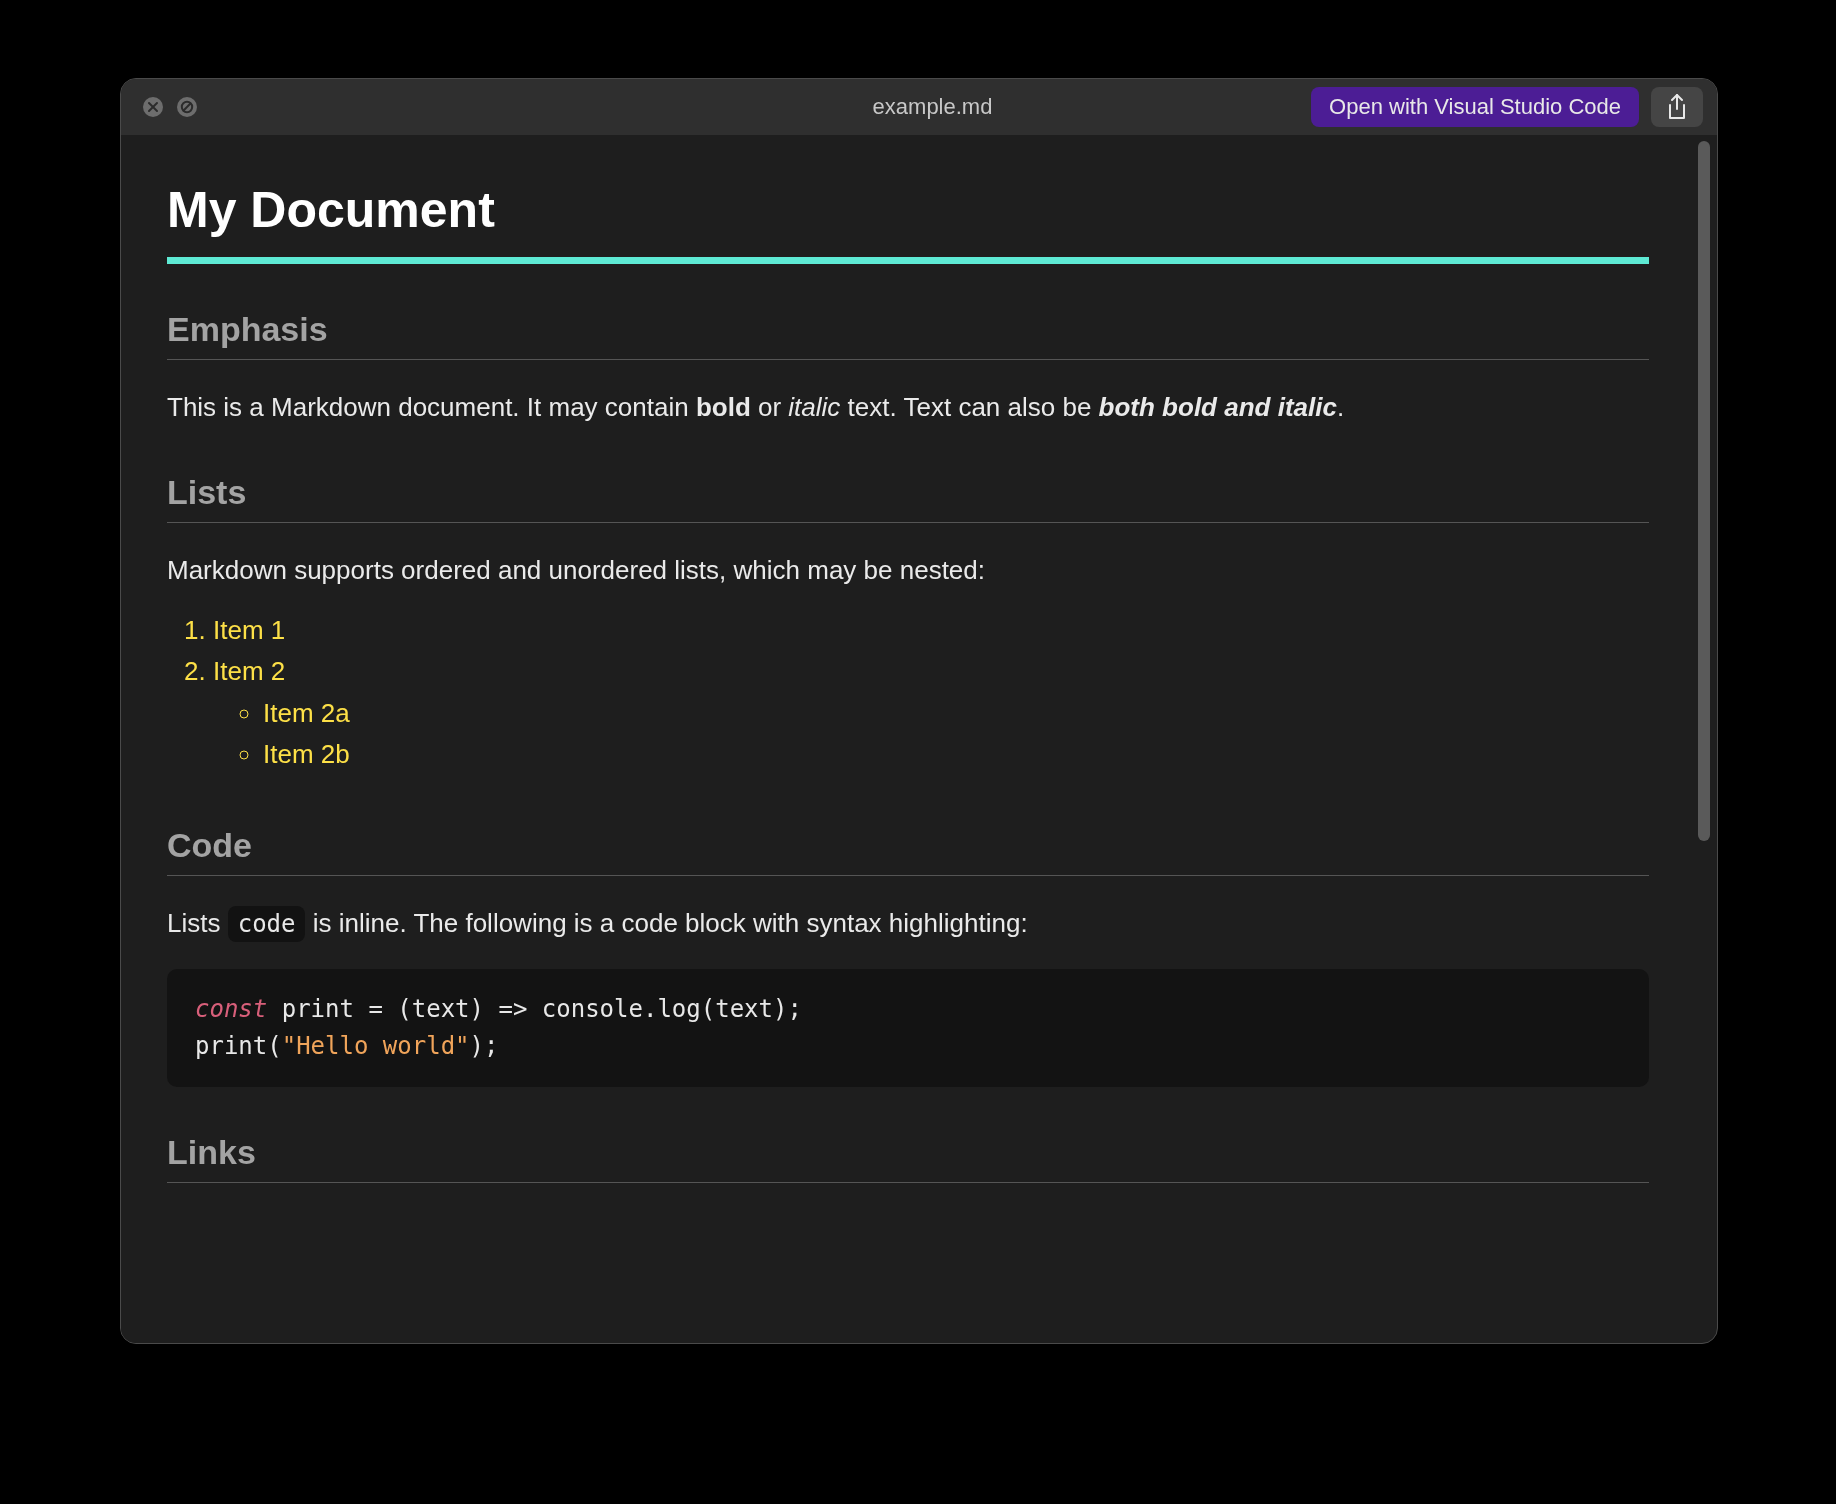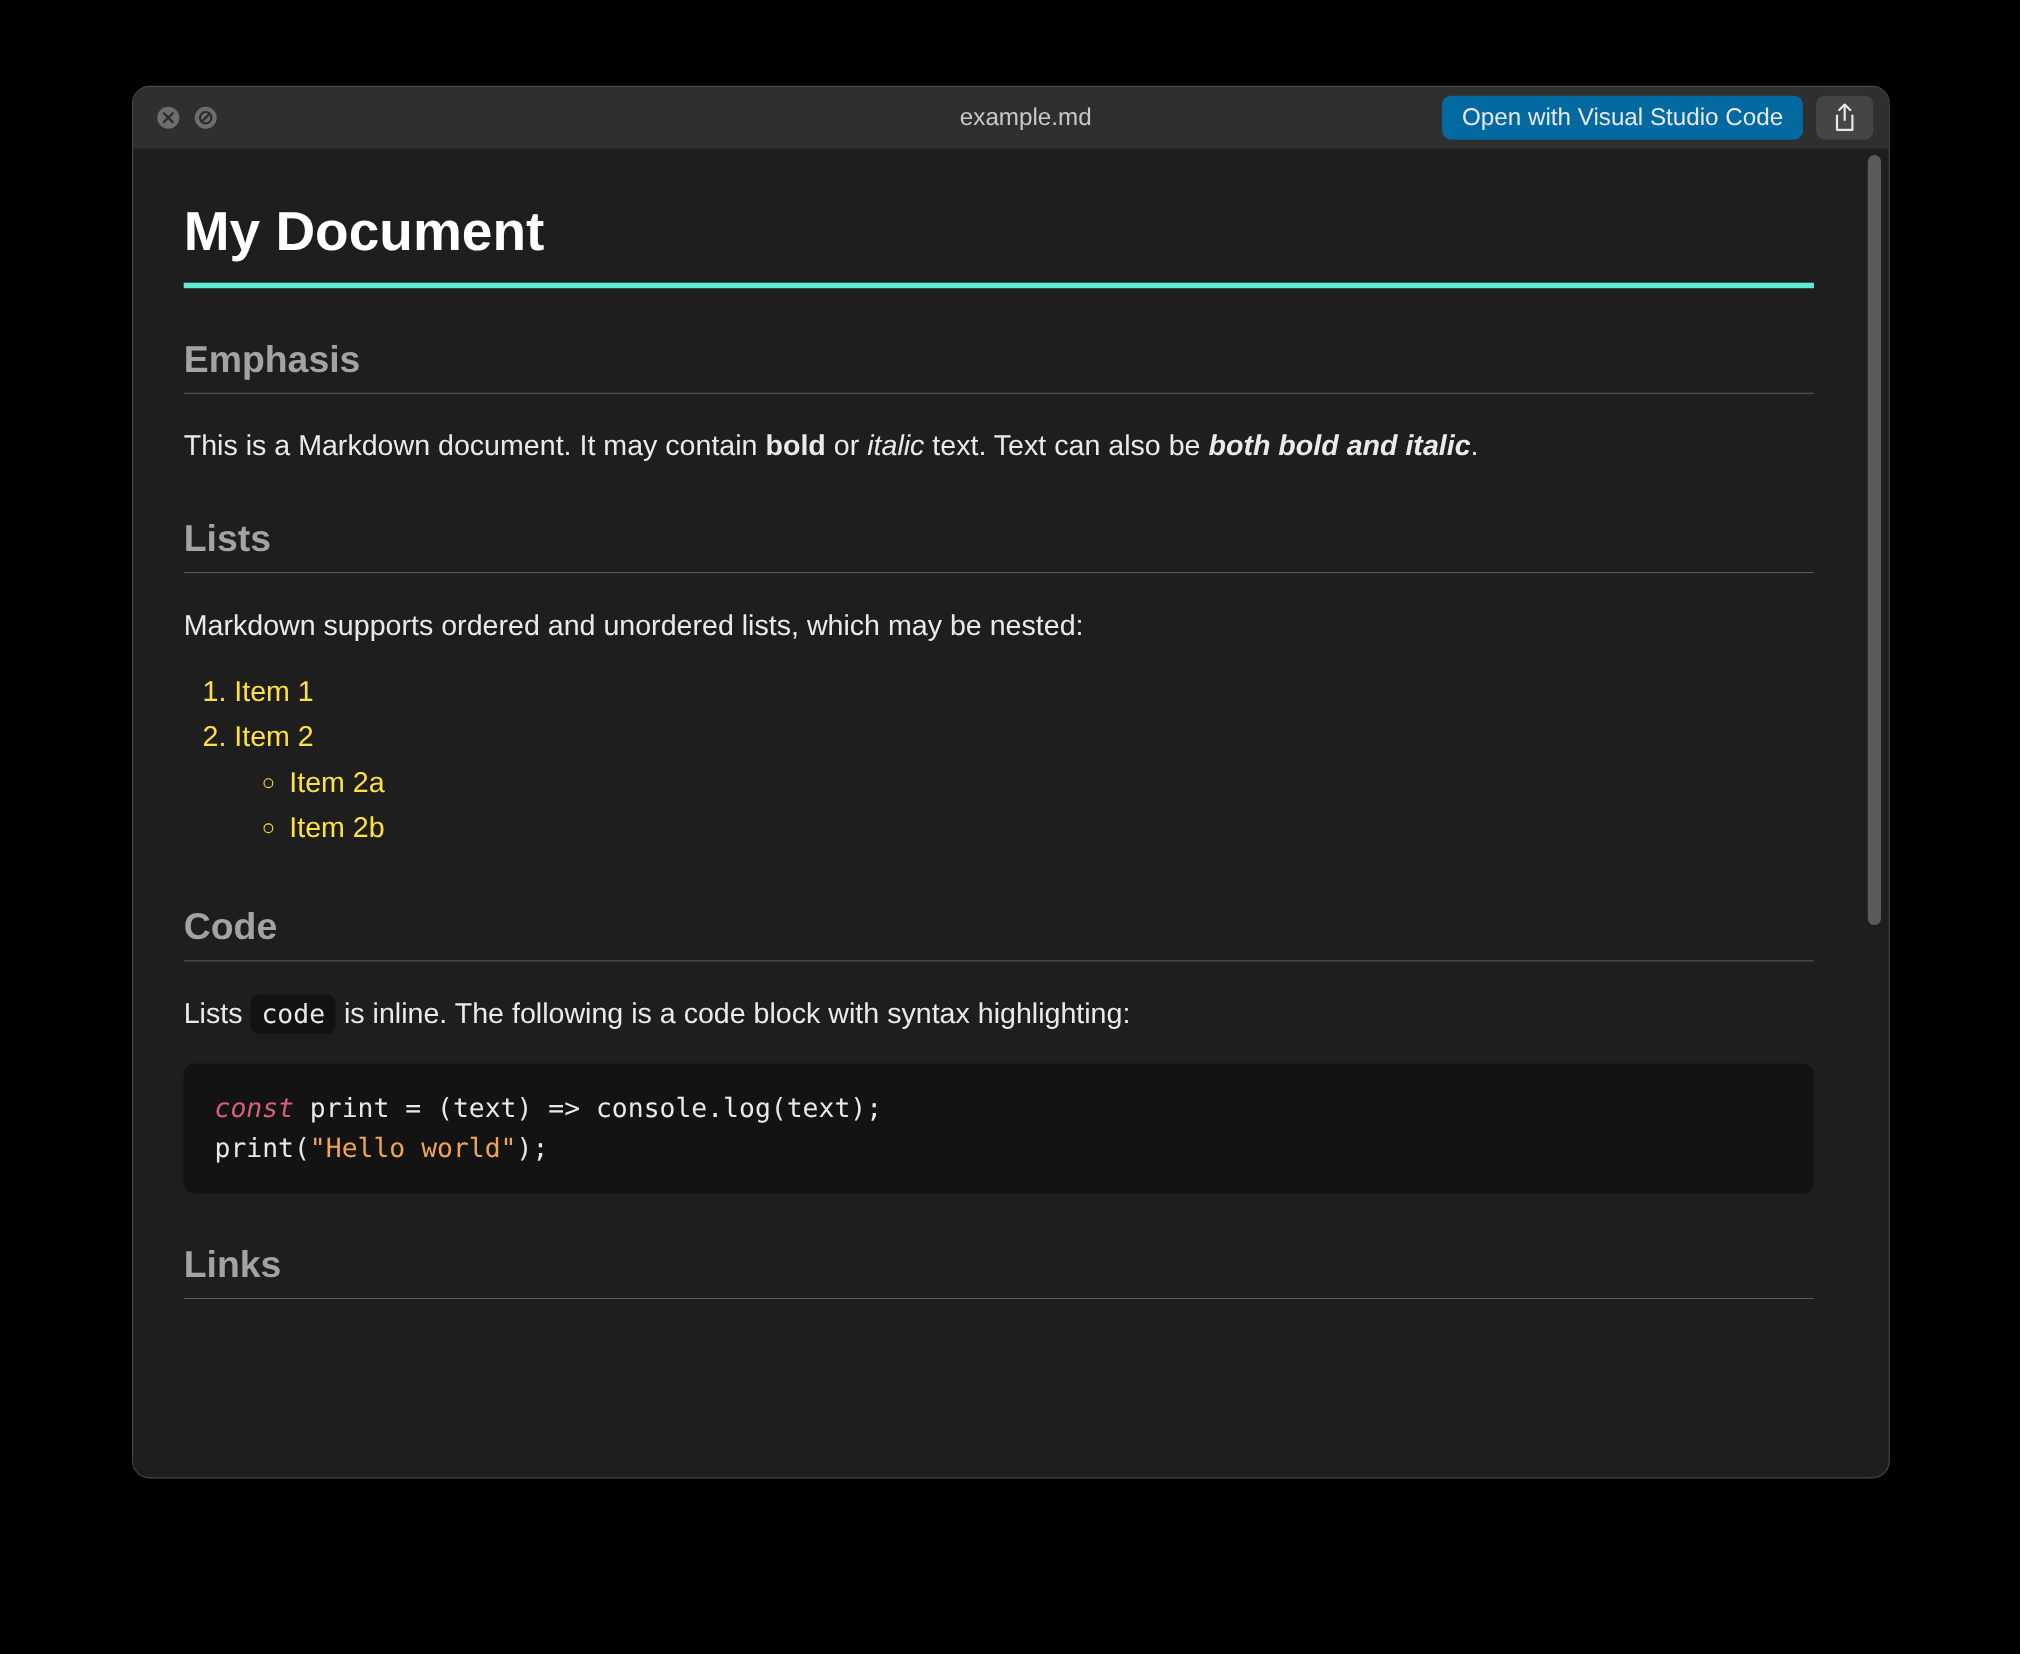--- a/index.html
+++ b/index.html
@@ -73,21 +73,21 @@
     position: absolute;
     right: 14px;
     top: 0;
     height: 100%;
     display: flex;
     align-items: center;
     gap: 12px;
   }
 
   .open-btn {
-    background: #0369a1;
+    background: #4c1d95;
     color: #e8e8e8;
     border: none;
     border-radius: 8px;
     padding: 6px 18px;
     font-size: 22px;
     height: 40px;
     line-height: 28px;
     cursor: pointer;
   }
 
@@ -131,21 +131,21 @@
     height: 700px;
     background: #5a5a5a;
     border-radius: 6px;
   }
 
   h1.doc-h1 {
     font-size: 50px;
     font-weight: 700;
     margin: 10px 0 14px 0;
     color: #fff;
-    border-bottom: 5px solid #5eead4;
+    border-bottom: 7px solid #5eead4;
     padding-bottom: 18px;
   }
 
   h2.doc-h2 {
     font-size: 34px;
     font-weight: 700;
     margin: 46px 0 10px 0;
     color: #a3a3a3;
     border-bottom: 1px solid #555;
     padding-bottom: 10px;

